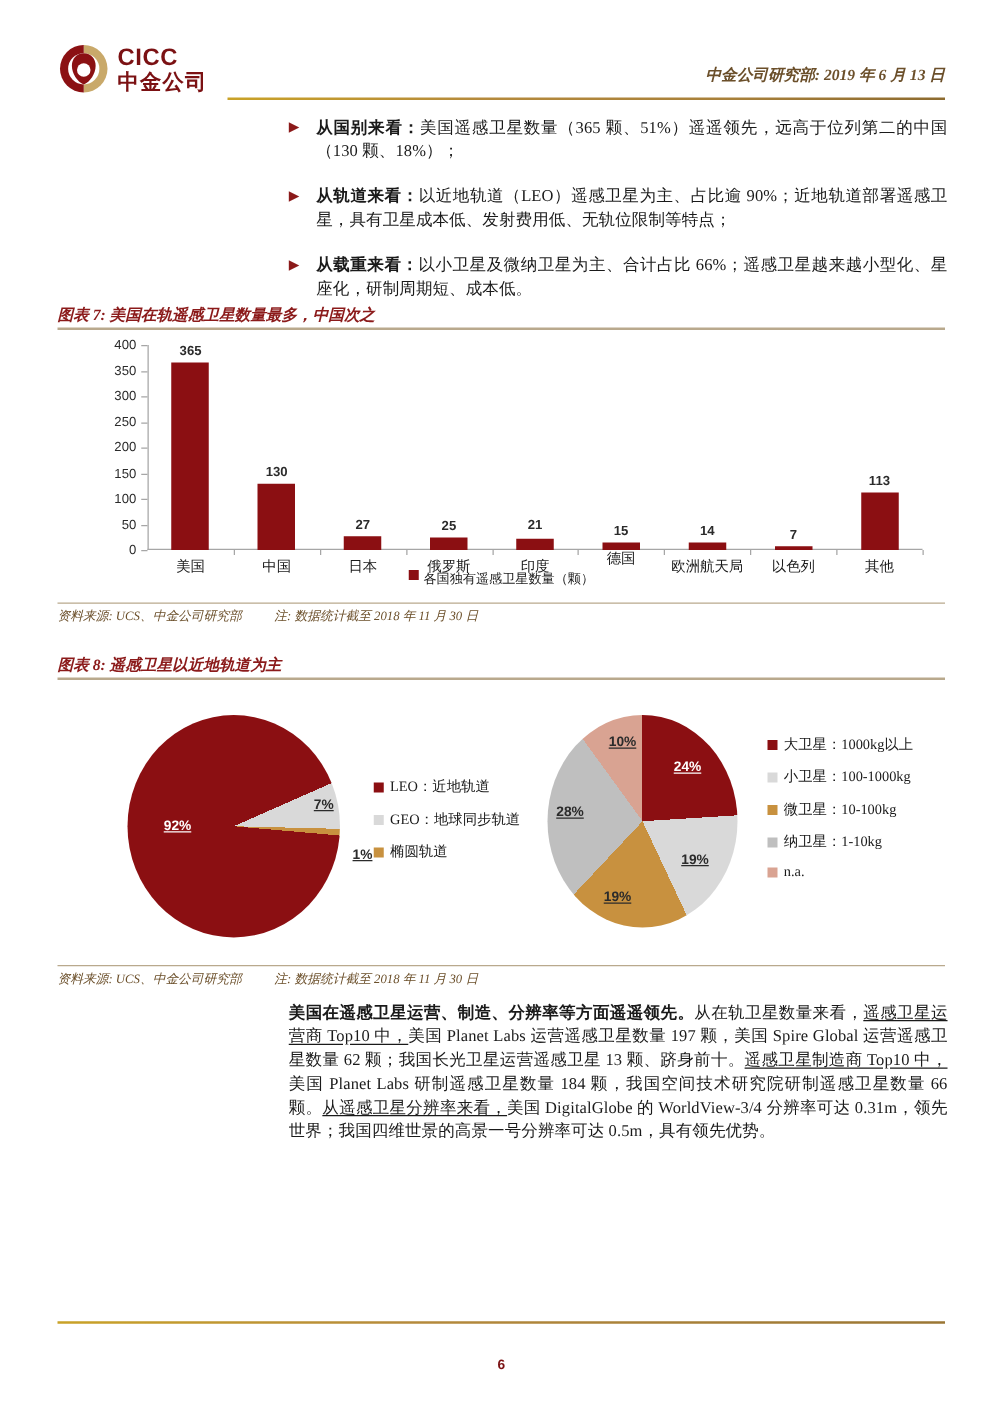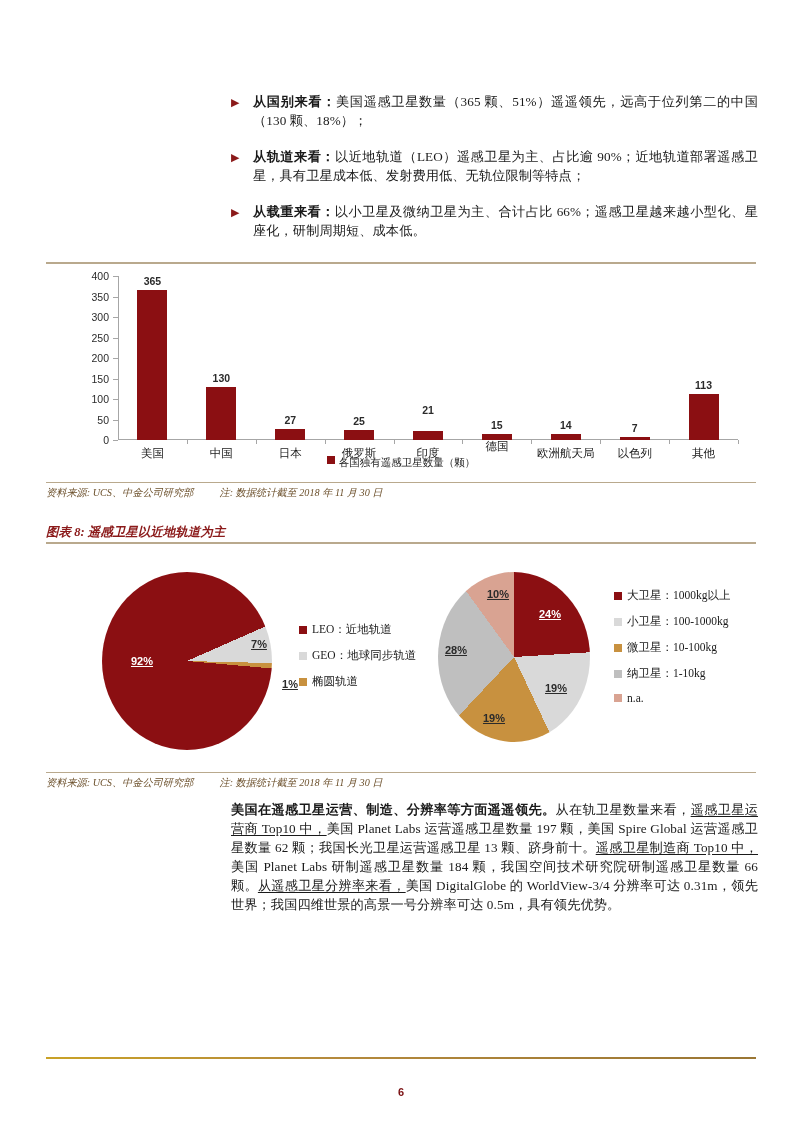--- a/index.html
+++ b/index.html
@@ -126,36 +126,56 @@
     position:absolute;left:0;right:0;top:1086px;text-align:center;
     font-family:"Liberation Sans","DejaVu Sans",sans-serif;
     font-weight:bold;font-size:11px;color:#7b1113;
   }
 </style>
 </head>
 <body>
 
 <div class="page">
 
+  <div class="header">
+    <div class="logo">
+      <div class="logo-mark">
+        <svg width="42" height="42" viewBox="0 0 42 42" aria-hidden="true">
+          <path d="M21 2 A19 19 0 0 1 21 40 Z" fill="#c9a96a"></path>
+          <path d="M21 2 A19 19 0 0 0 21 40 Z" fill="#8b1113"></path>
+          <circle cx="21" cy="21" r="12.5" fill="#ffffff"></circle>
+          <path d="M21 8.5 C27 8.5 30.5 13 30.5 18.5 C30.5 25 26 31.5 21 33.5 C16 31.5 11.5 25 11.5 18.5 C11.5 13 15 8.5 21 8.5 Z" fill="#8b1113"></path>
+          <circle cx="21" cy="22" r="5.4" fill="#ffffff"></circle>
+        </svg>
+      </div>
+      <div class="logo-text">
+        <div class="en">CICC</div>
+        <div class="cn">中金公司</div>
+      </div>
+    </div>
+    <div class="header-right">中金公司研究部: 2019 年 6 月 13 日</div>
+    <div class="header-rule"></div>
+  </div>
 
   <div class="bullets">
     <div class="bullet">
       <div class="bullet-mark">▶</div>
       <div class="bullet-text"><b>从国别来看：</b><span>美国遥感卫星数量（365 颗、51%）遥遥领先，远高于位列第二的中国（130 颗、18%）；</span></div>
     </div>
     <div class="bullet">
       <div class="bullet-mark">▶</div>
       <div class="bullet-text"><b>从轨道来看：</b><span>以近地轨道（LEO）遥感卫星为主、占比逾 90%；近地轨道部署遥感卫星，具有卫星成本低、发射费用低、无轨位限制等特点；</span></div>
     </div>
     <div class="bullet">
       <div class="bullet-mark">▶</div>
       <div class="bullet-text"><b>从载重来看：</b><span>以小卫星及微纳卫星为主、合计占比 66%；遥感卫星越来越小型化、星座化，研制周期短、成本低。</span></div>
     </div>
   </div>
 
+  <div class="exh-title" style="top:244px">图表 7: 美国在轨遥感卫星数量最多，中国次之</div>
   <div class="exh-title-rule" style="top:262px"></div>
 
   <div class="barchart">
     <div class="bc-plot" id="bc-plot">
       <div class="bc-axis-v"></div>
       <div class="bc-axis-h"></div>
     <div class="bc-tick" style="top: 164px;"></div>
         <div class="bc-ylabel" style="top: 164px;">0</div>
         <div class="bc-tick" style="top: 143.5px;"></div>
         <div class="bc-ylabel" style="top: 143.5px; text-align: right;">50</div>
@@ -183,21 +203,21 @@
         <div class="bc-cat" style="left: 103.333px; top: 170px;">中国</div>
         <div class="bc-bar" style="left: 157.222px; width: 30px; height: 11.07px; background: rgb(139, 15, 18);"></div>
         <div class="bc-val" style="left: 172.222px; top: 137.93px;">27</div>
         <div class="bc-xtick" style="left: 206.667px; top: 164px;"></div>
         <div class="bc-cat" style="left: 172.222px; top: 170px;">日本</div>
         <div class="bc-bar" style="left: 226.111px; width: 30px; height: 10.25px; background: rgb(139, 15, 18);"></div>
         <div class="bc-val" style="left: 241.111px; top: 138.75px;">25</div>
         <div class="bc-xtick" style="left: 275.556px; top: 164px;"></div>
         <div class="bc-cat" style="left: 241.111px; top: 170px;">俄罗斯</div>
         <div class="bc-bar" style="left: 295px; width: 30px; height: 8.61px; background: rgb(139, 15, 18);"></div>
-        <div class="bc-val" style="left: 310px; top: 128px; text-align: right;">21</div>
+        <div class="bc-val" style="left: 310px; top: 138px; text-align: right;">21</div>
         <div class="bc-xtick" style="left: 344.444px; top: 164px;"></div>
         <div class="bc-cat" style="left: 310px; top: 170px;">印度</div>
         <div class="bc-bar" style="left: 363.889px; width: 30px; height: 6.15px; background: rgb(139, 15, 18);"></div>
         <div class="bc-val" style="left: 378.889px; top: 142.85px;">15</div>
         <div class="bc-xtick" style="left: 413.333px; top: 164px;"></div>
         <div class="bc-cat" style="left: 378.889px; top: 163px; text-align: center;">德国</div>
         <div class="bc-bar" style="left: 432.778px; width: 30px; height: 5.74px; background: rgb(139, 15, 18);"></div>
         <div class="bc-val" style="left: 447.778px; top: 143.26px;">14</div>
         <div class="bc-xtick" style="left: 482.222px; top: 164px;"></div>
         <div class="bc-cat" style="left: 447.778px; top: 170px;">欧洲航天局</div>

